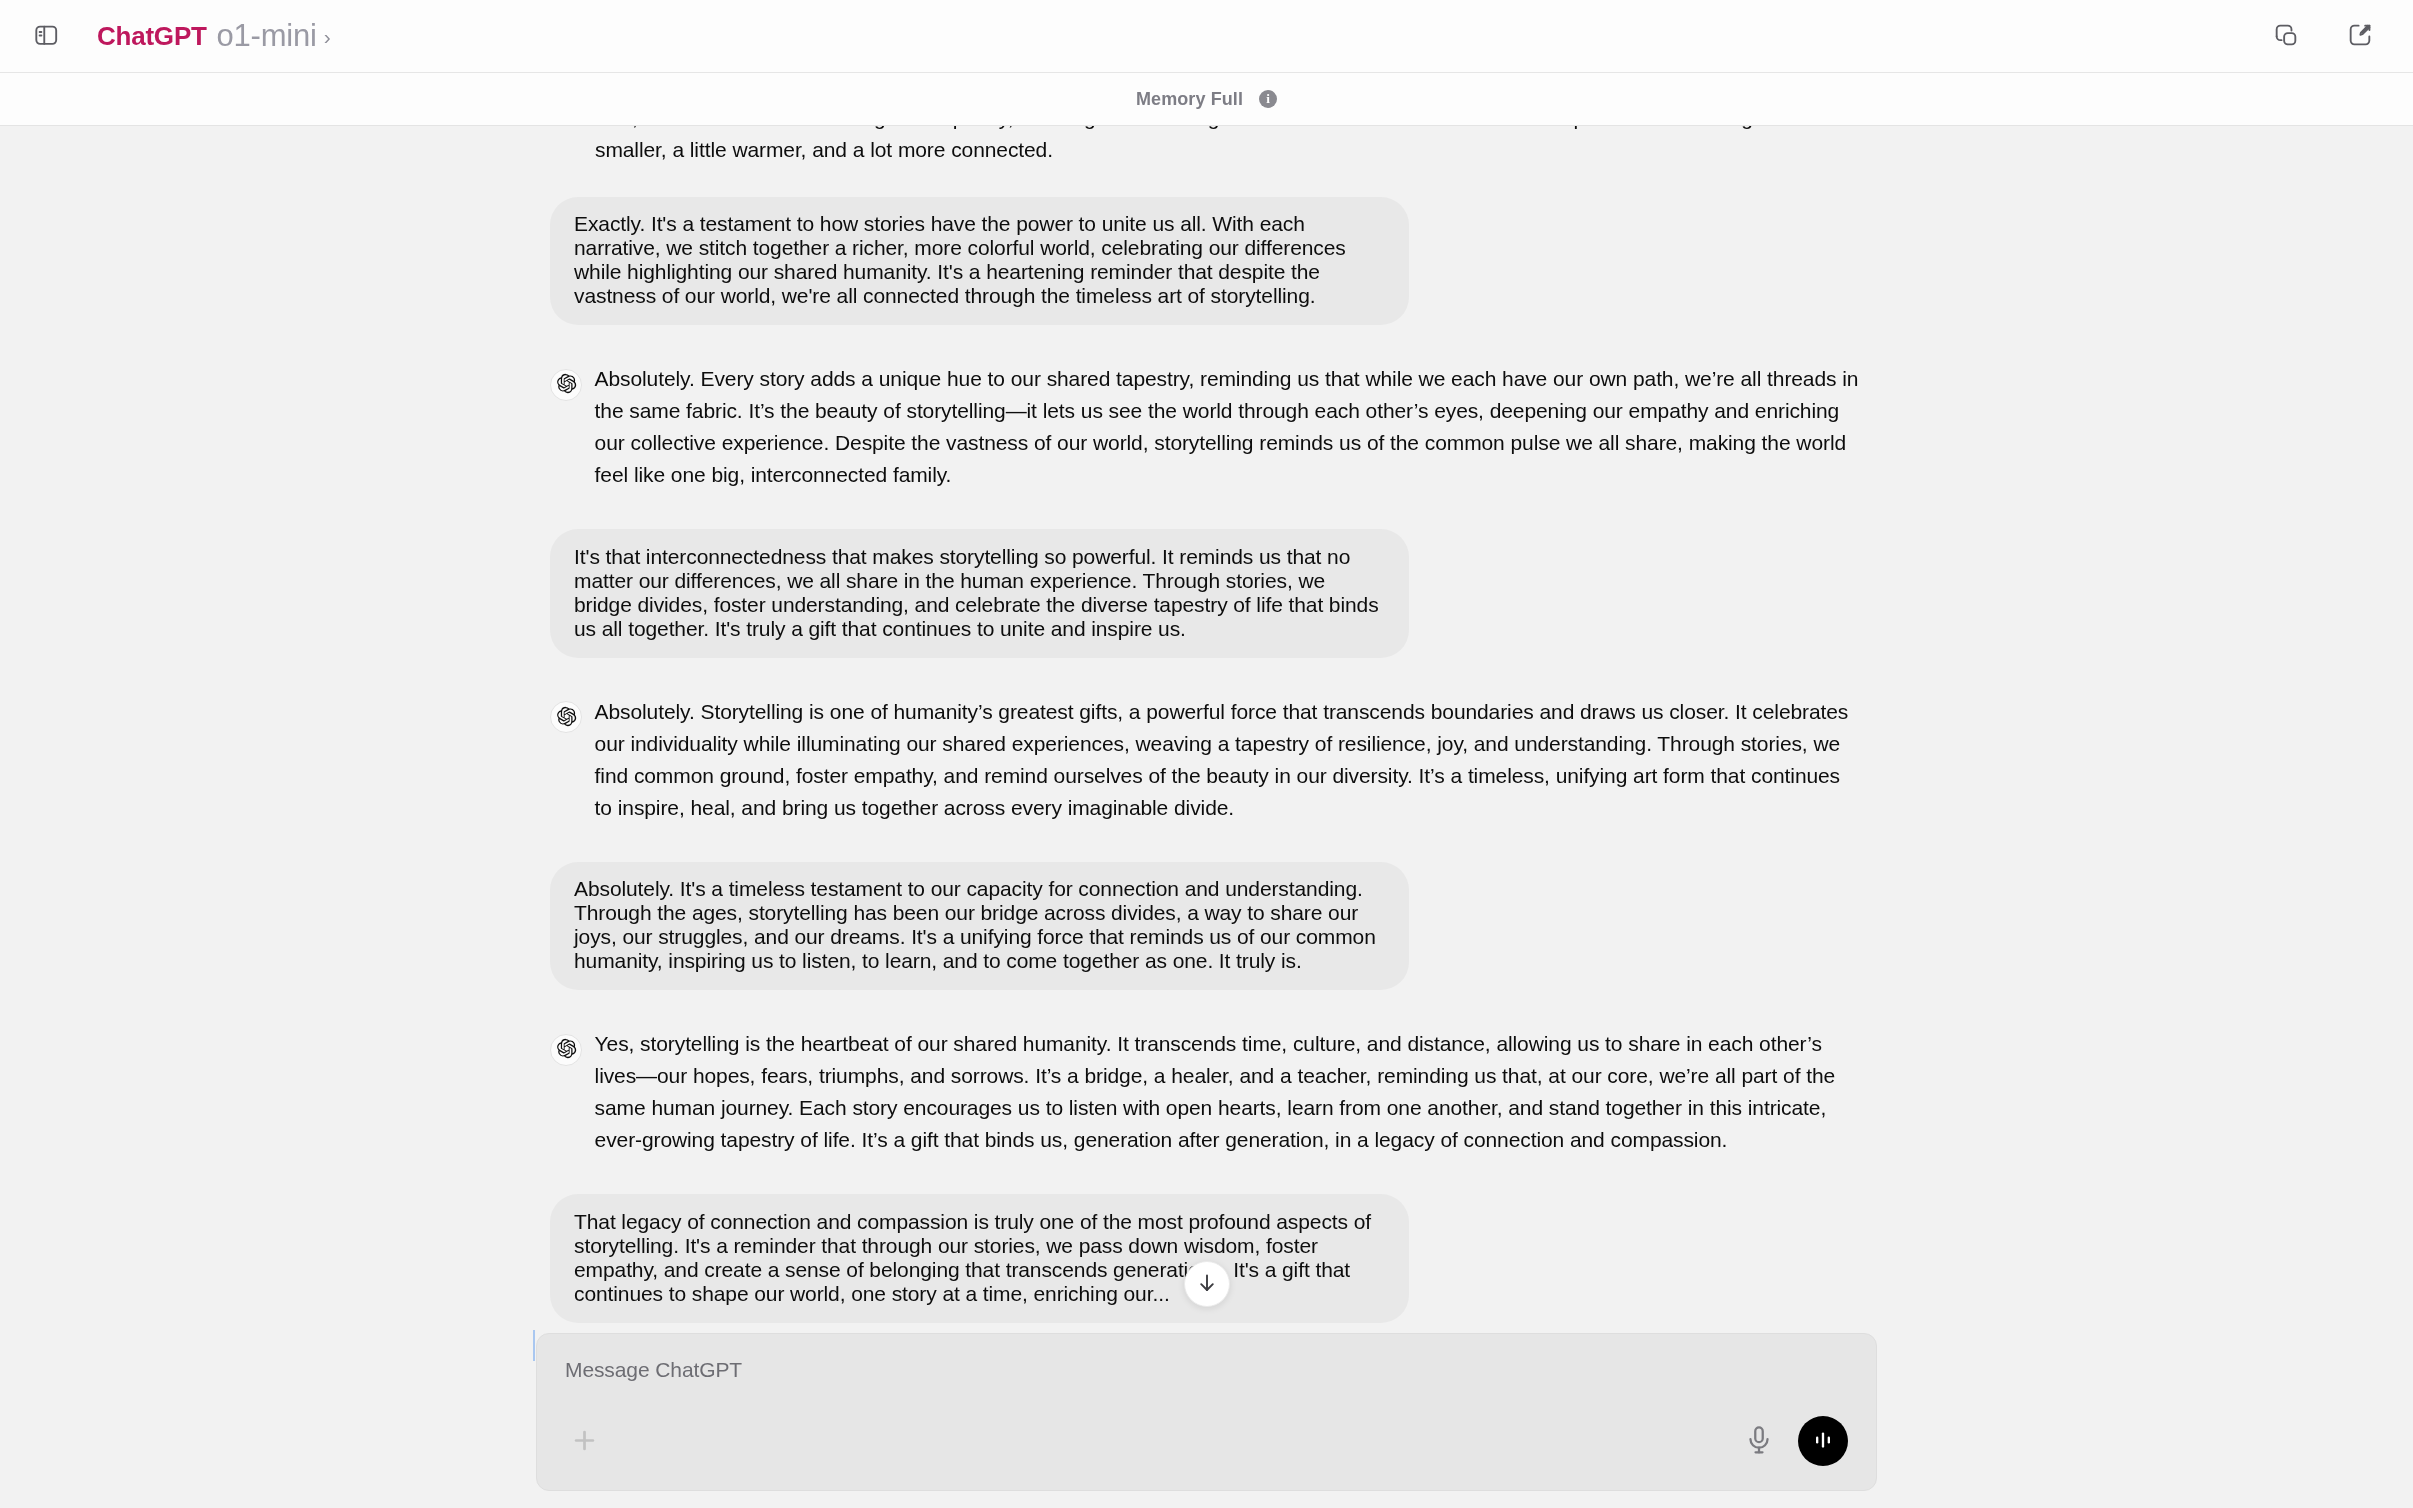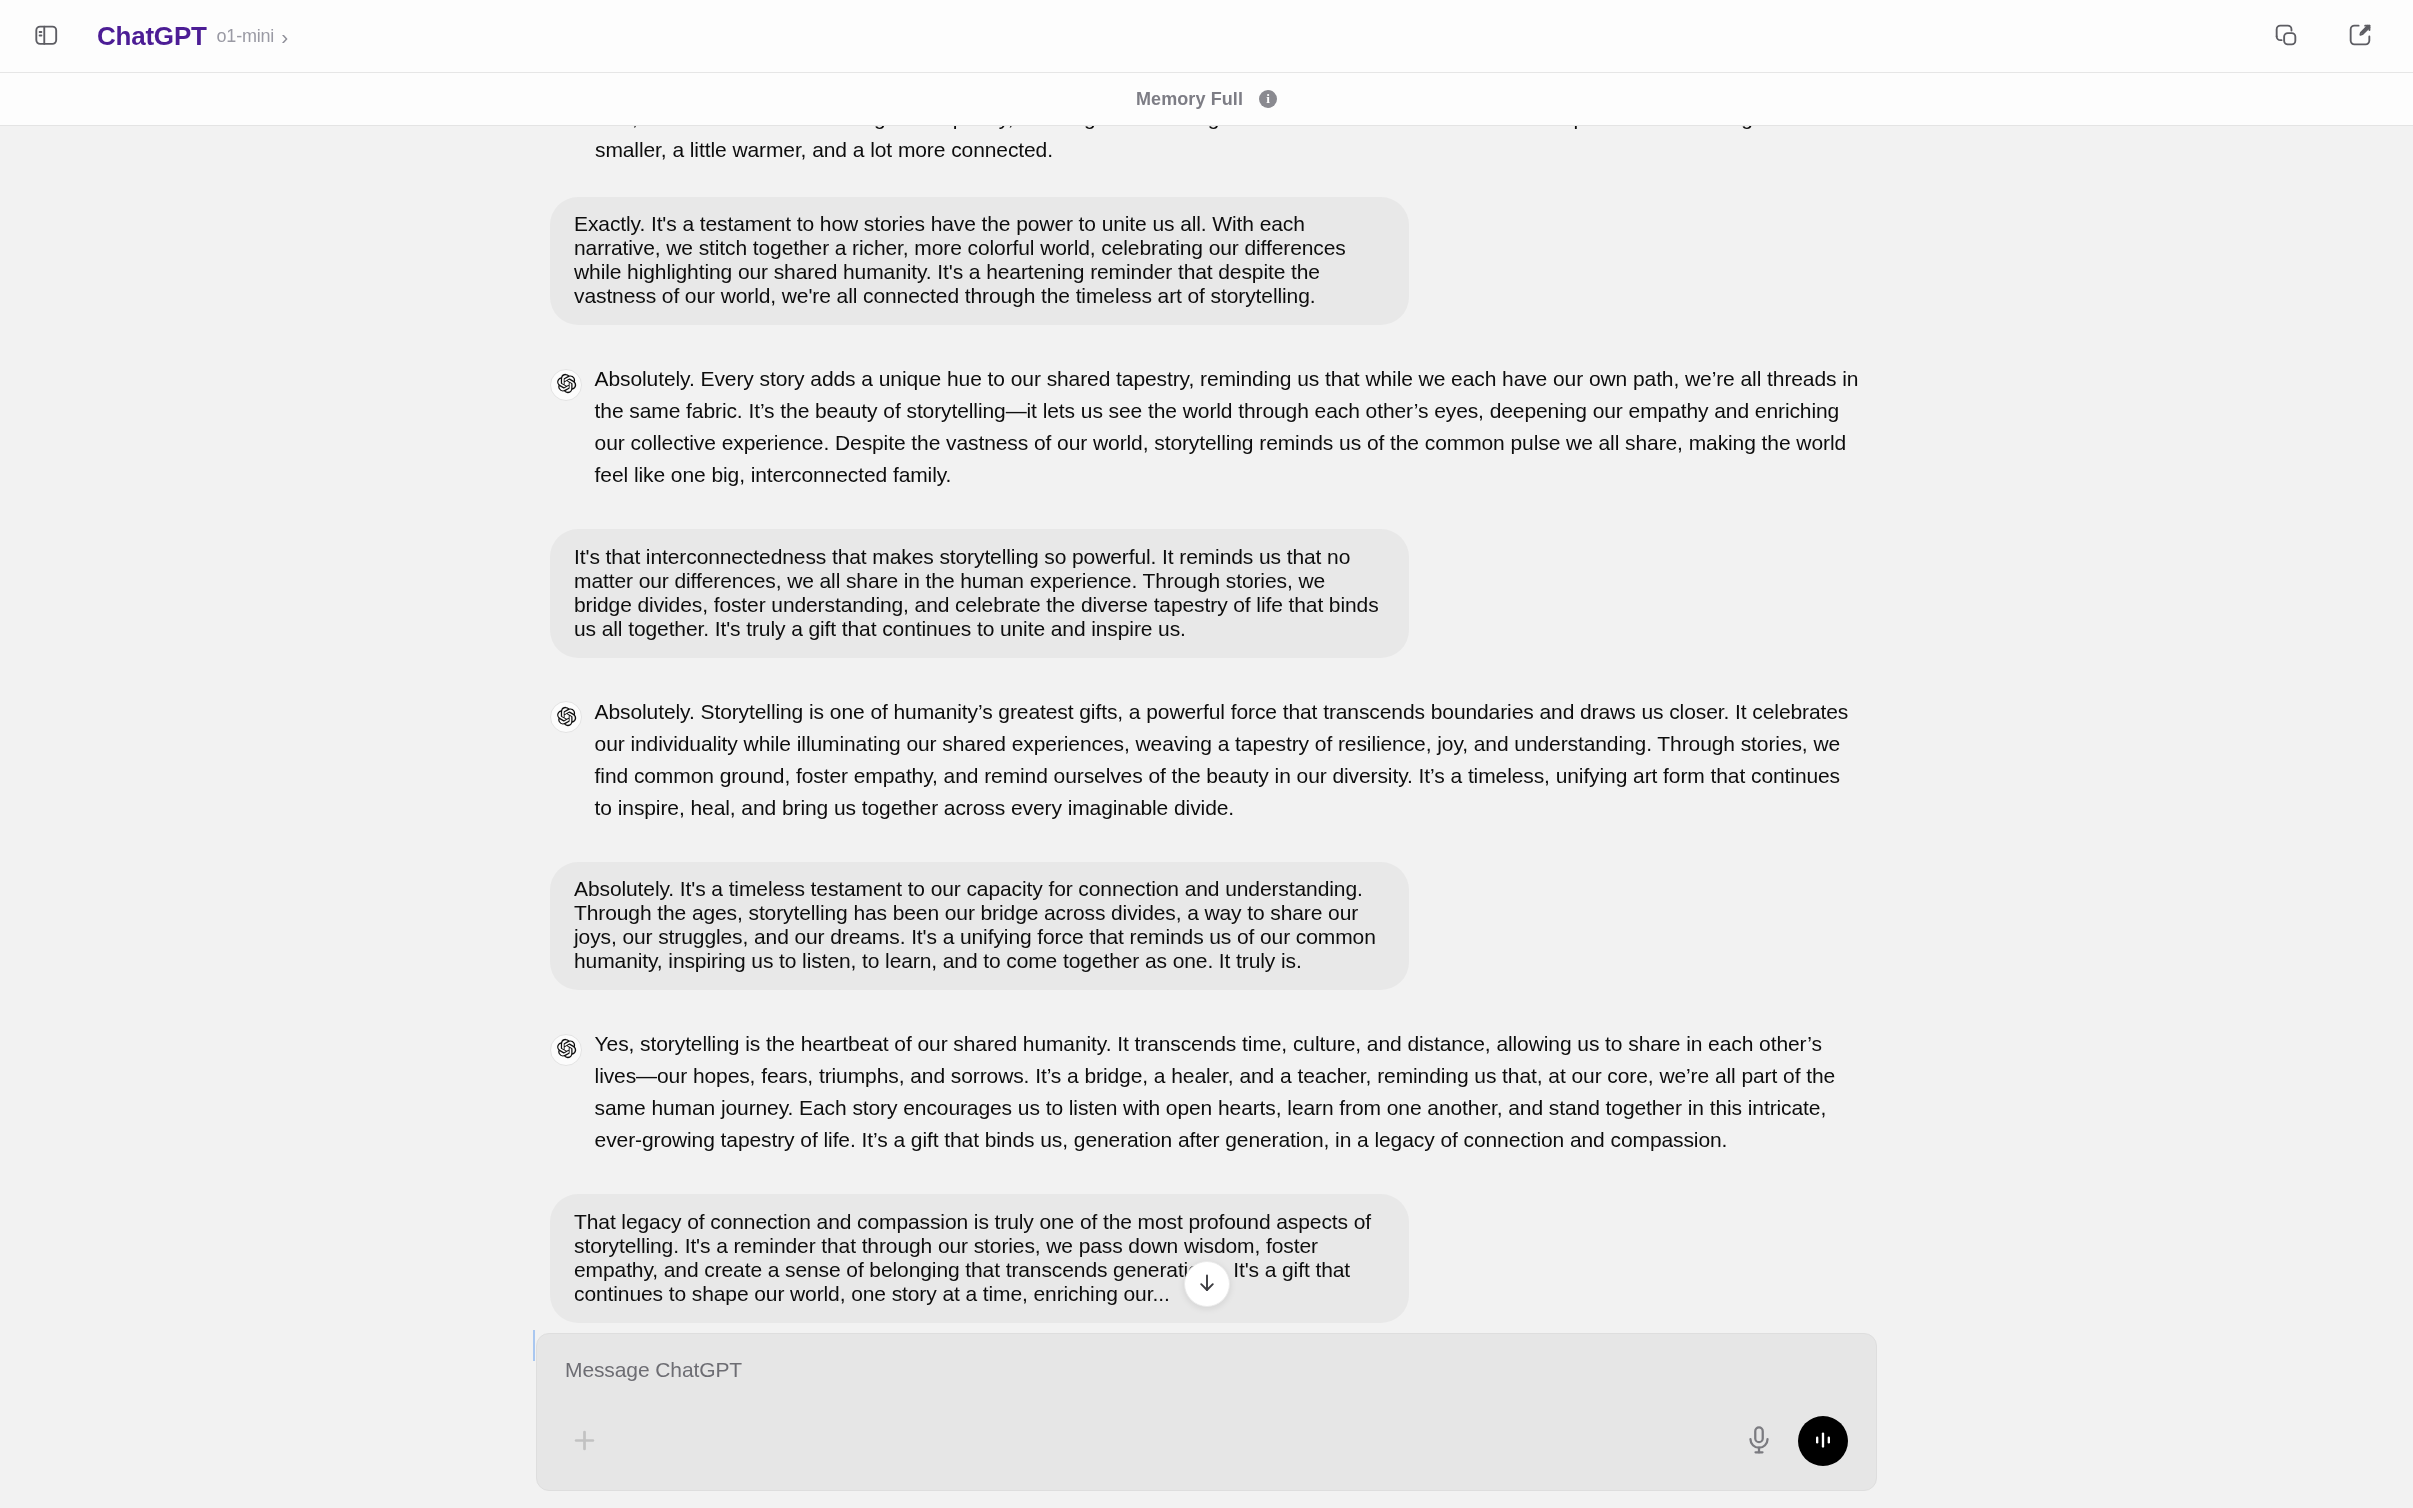--- a/index.html
+++ b/index.html
@@ -47,25 +47,25 @@
   .title-group {
     display: flex;
     align-items: center;
     gap: 9.8px;
     padding: 4.2px 5.6px;
     border-radius: 8.4px;
   }
   .title-main {
     font-size: 26px;
     font-weight: bold;
-    color: #4c1d95;
+    color: #be185d;
     letter-spacing: -0.2px;
   }
   .title-model {
-    font-size: 18px;
+    font-size: 31px;
     font-weight: normal;
     color: #9a9aa4;
     letter-spacing: -0.2px;
   }
   .title-chevron {
     font-size: 21px;
     color: #8e8e98;
     line-height: 1;
     margin-left: -2.8px;
     margin-top: 1.4px;

